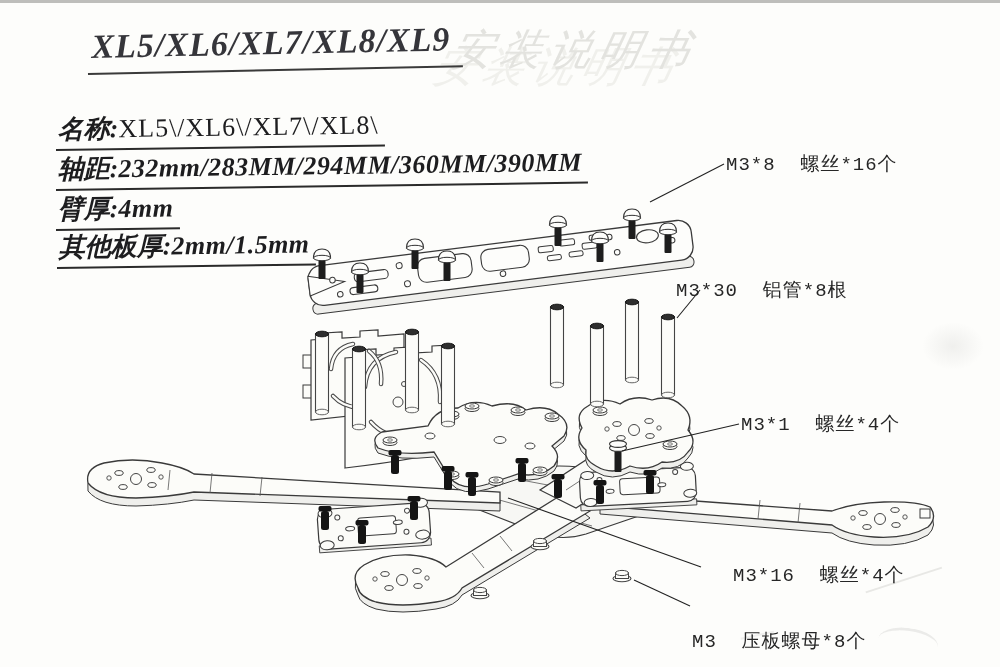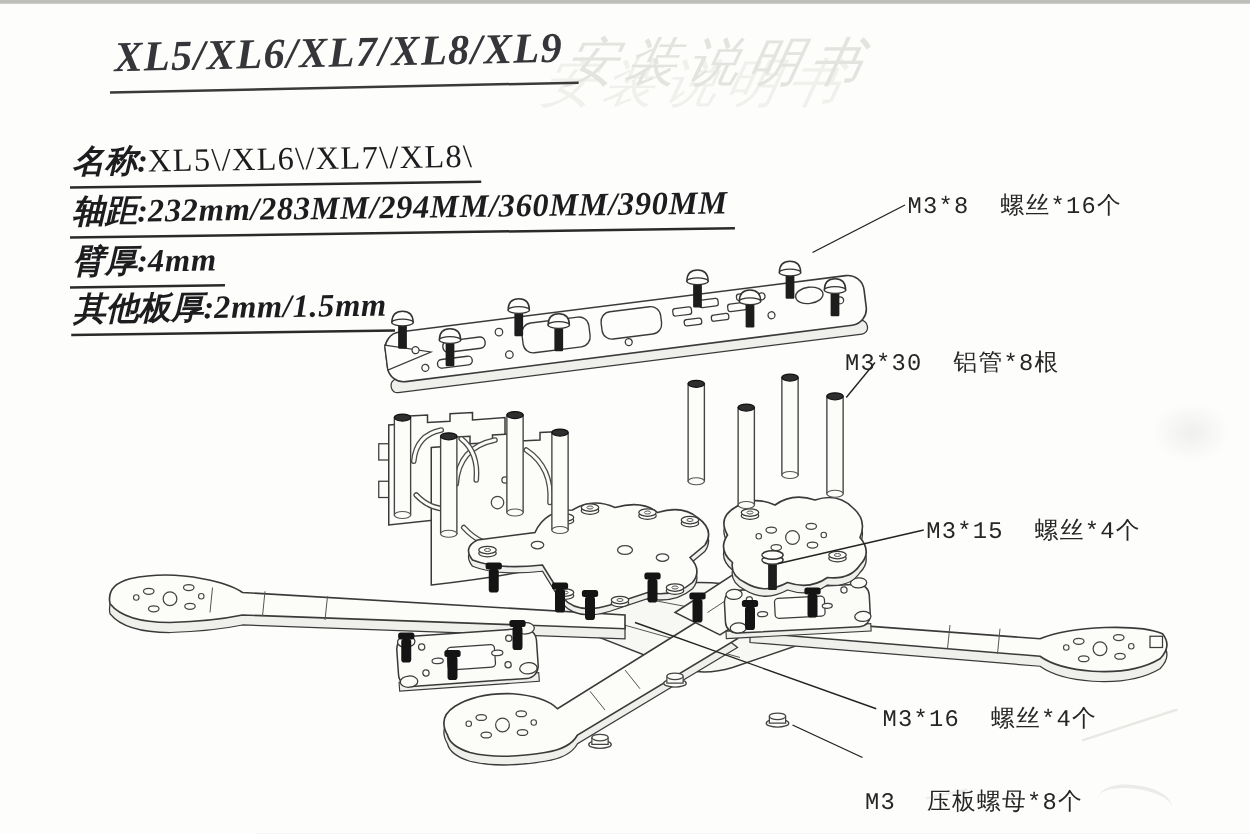--- a/index.html
+++ b/index.html
@@ -424,21 +424,21 @@
         <line x1="650" y1="202" x2="724" y2="164" stroke="#222" stroke-width="1.1"></line>
         <line x1="677" y1="318" x2="700" y2="290" stroke="#222" stroke-width="1.1"></line>
         <line x1="622" y1="451" x2="739" y2="424" stroke="#222" stroke-width="1.1"></line>
         <line x1="508" y1="498" x2="701" y2="567" stroke="#222" stroke-width="1.1"></line>
         <line x1="634" y1="580" x2="690" y2="606" stroke="#222" stroke-width="1.1"></line>
       </g>
   </svg>
 
   <div class="callout" style="left:726px;top:151px;"><span>M3*8  螺丝*16个</span></div>
   <div class="callout" style="left:676px;top:277px;"><span>M3*30  铝管*8根</span></div>
-  <div class="callout" style="left:741px;top:411px;"><span>M3*15  螺丝*4个</span></div>
-  <div class="callout" style="left:706px;top:562px;"><span>M3*16  螺丝*4个</span></div>
+  <div class="callout" style="left:741px;top:411px;"><span>M3*1  螺丝*4个</span></div>
+  <div class="callout" style="left:733px;top:562px;"><span>M3*16  螺丝*4个</span></div>
   <div class="callout" style="left:692px;top:600px;margin-top:28px;"><span>M3  压板螺母*8个</span></div>
 
   <div class="smudge s1"></div>
   <div class="smudge s2"></div>
   <div class="smudge s3"></div>
   <div class="smudge s4"></div>
 </div>
 
 </body></html>

